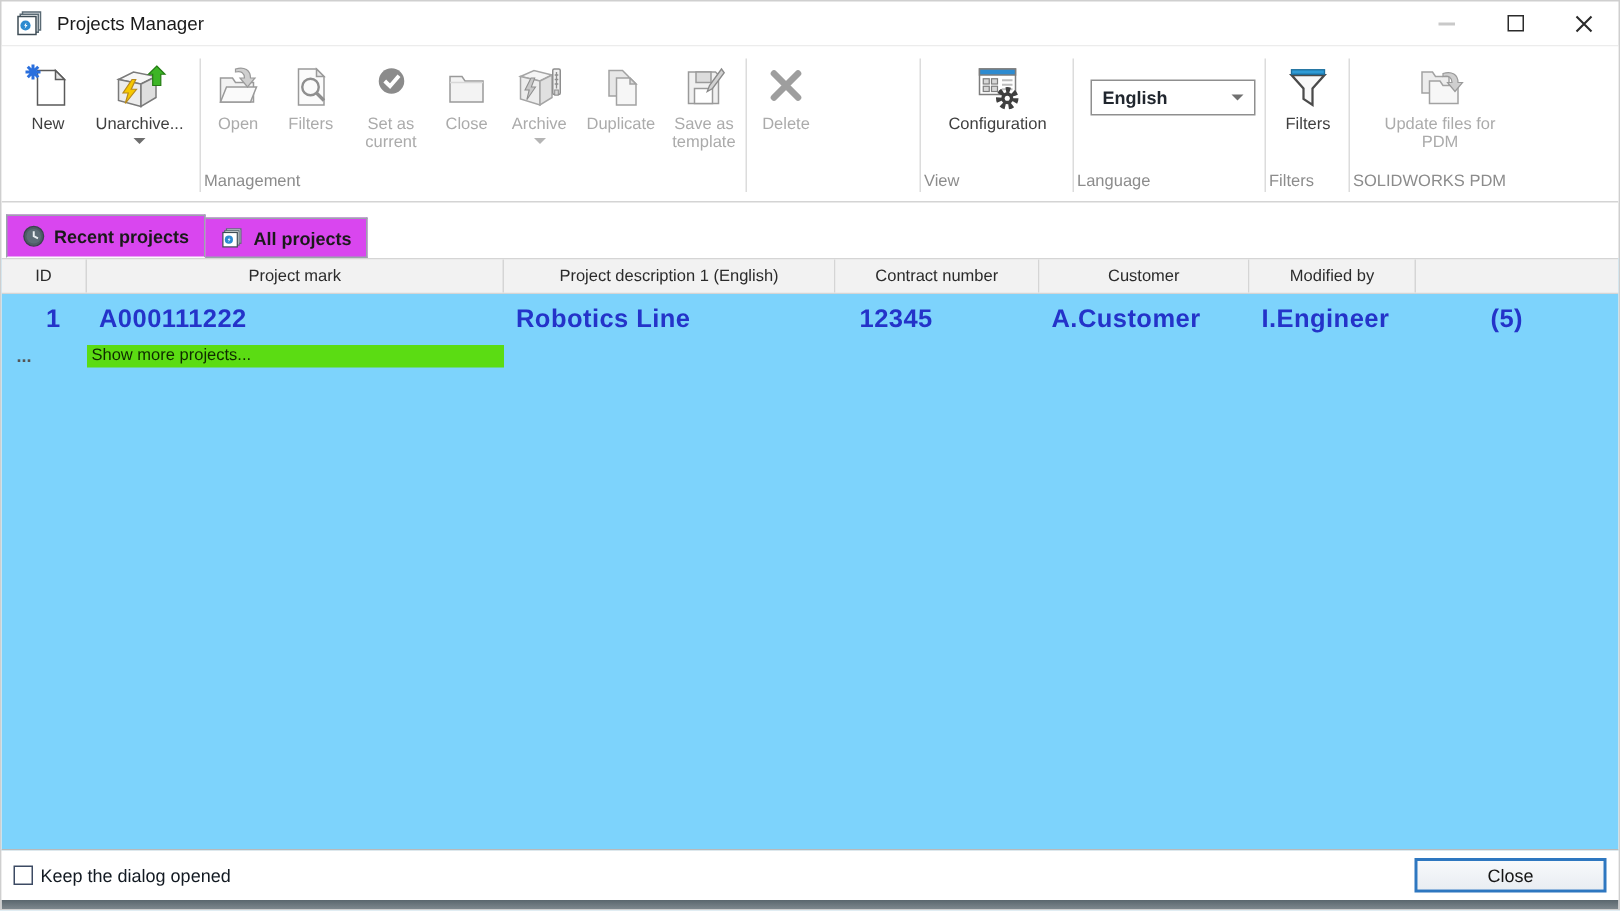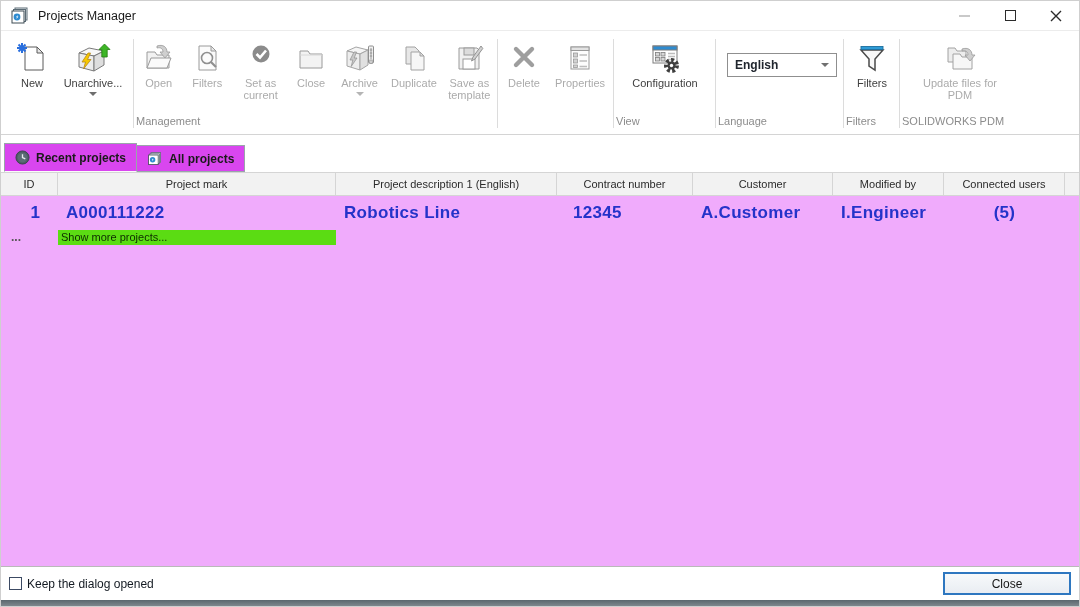--- a/index.html
+++ b/index.html
@@ -31,21 +31,21 @@
   .combo-val { font-size:12px; font-weight:bold; color:#20262e; }
   .combo-arrow { margin-left:auto; width:0; height:0; border-left:4px solid transparent; border-right:4px solid transparent; border-top:4px solid #707070; }
 
   
   .tabswrap { height:37px; padding:8px 0 0 3px; display:flex; align-items:flex-end; flex:0 0 auto; }
   .tab { display:flex; align-items:center; gap:6px; padding:0 10px; font-size:12px; font-weight:bold; color:#1a1a1a; border:1px solid #9aa5ab; background:#d946ef; height:27px; }
   .tab.active { height:29px; border-bottom:1px solid #fbfbfb; }
   .tab + .tab { border-left:none; }
 
   
-  .tablearea { flex:1 1 auto; background:#f0abfc; overflow:hidden; border-bottom:1px solid #b9b9b9; }
+  .tablearea { flex:1 1 auto; background:#7dd3fc; overflow:hidden; border-bottom:1px solid #b9b9b9; }
   .thead { display:flex; height:24px; border-top:1px solid #d5d5d5; border-bottom:1px solid #d5d5d5; background:#f2f2f2; }
   .th { font-size:11px; color:#2b2b2b; display:flex; align-items:center; justify-content:center; border-right:1px solid #d5d5d5; background:#f2f2f2; }
   .th.fill { flex:1; border-right:none; }
   .trow { display:flex; height:33px; align-items:center; }
   .td { font-size:17px; font-weight:bold; color:#2433c9; letter-spacing:.3px; white-space:nowrap; overflow:hidden; padding:0 8px; }
   .td.center { text-align:center; padding:0; }
   .morerow { display:flex; height:16px; align-items:center; }
   .more-id { width:57px; font-size:12px; font-weight:bold; color:#555; padding-left:10px; }
   .more-bar { width:278px; height:15px; background:#5bdc13; display:flex; align-items:center; padding-left:3px; }
   .more-bar span { font-size:11px; color:#0e2b00; }
@@ -206,37 +206,20 @@
 
     <div class="rgroup" style="width:116px">
       <div class="rbtns">
         <div class="rbtn disabled" style="width:48px">
           <span class="ric">
             <svg viewBox="0 0 32 32" width="32" height="32">
               <path d="M8 7 L24 23 M24 7 L8 23" stroke="#9e9e9e" stroke-width="4.4" stroke-linecap="round"></path>
             </svg>
           </span>
           <span>Delete</span>
-        </div>
-        <div class="rbtn disabled" style="width:64px">
-          <span class="ric">
-            <svg viewBox="0 0 32 32" width="32" height="32">
-              <rect x="7" y="5" width="18" height="22" fill="#fdfdfd" stroke="#9a9a9a"></rect>
-              <rect x="7" y="5" width="18" height="3.5" fill="#e3e3e3" stroke="#9a9a9a"></rect>
-              <g fill="#d2d2d2" stroke="#9a9a9a" stroke-width="0.8">
-                <rect x="9.5" y="11" width="4" height="4"></rect>
-                  <rect x="9.5" y="17" width="4" height="4"></rect>
-                  <rect x="9.5" y="23" width="4" height="2.5"></rect>
-              </g>
-              <g stroke="#bdbdbd" stroke-width="1.6">
-                <path d="M15.5 13 H23 M15.5 19 H23 M15.5 24.5 H23"></path>
-              </g>
-            </svg>
-          </span>
-          <span>Properties</span>
         </div>
       </div>
       <div class="glabel"></div>
     </div>
 
     <div class="rgroup" style="width:102px">
       <div class="rbtns" style="justify-content:center;width:100%">
         <div class="rbtn" style="width:92px">
           <span class="ric">
             <svg viewBox="0 0 34 32" width="34" height="32">
@@ -328,21 +311,20 @@
   </div>
 
   <div class="tablearea">
     <div class="thead">
       <div class="th" style="width:57px">ID</div>
       <div class="th" style="width:278px">Project mark</div>
       <div class="th" style="width:221px">Project description 1 (English)</div>
       <div class="th" style="width:136px">Contract number</div>
       <div class="th" style="width:140px">Customer</div>
       <div class="th" style="width:111px">Modified by</div>
-      <div class="th" style="width:121px">Connected users</div>
       <div class="th fill"></div>
     </div>
 
     <div class="trow">
       <div class="td center" style="width:57px;padding-left:12px">1</div>
       <div class="td" style="width:278px">A000111222</div>
       <div class="td" style="width:221px">Robotics Line</div>
       <div class="td" style="width:136px;padding-left:16px">12345</div>
       <div class="td" style="width:140px">A.Customer</div>
       <div class="td" style="width:111px">I.Engineer</div>

